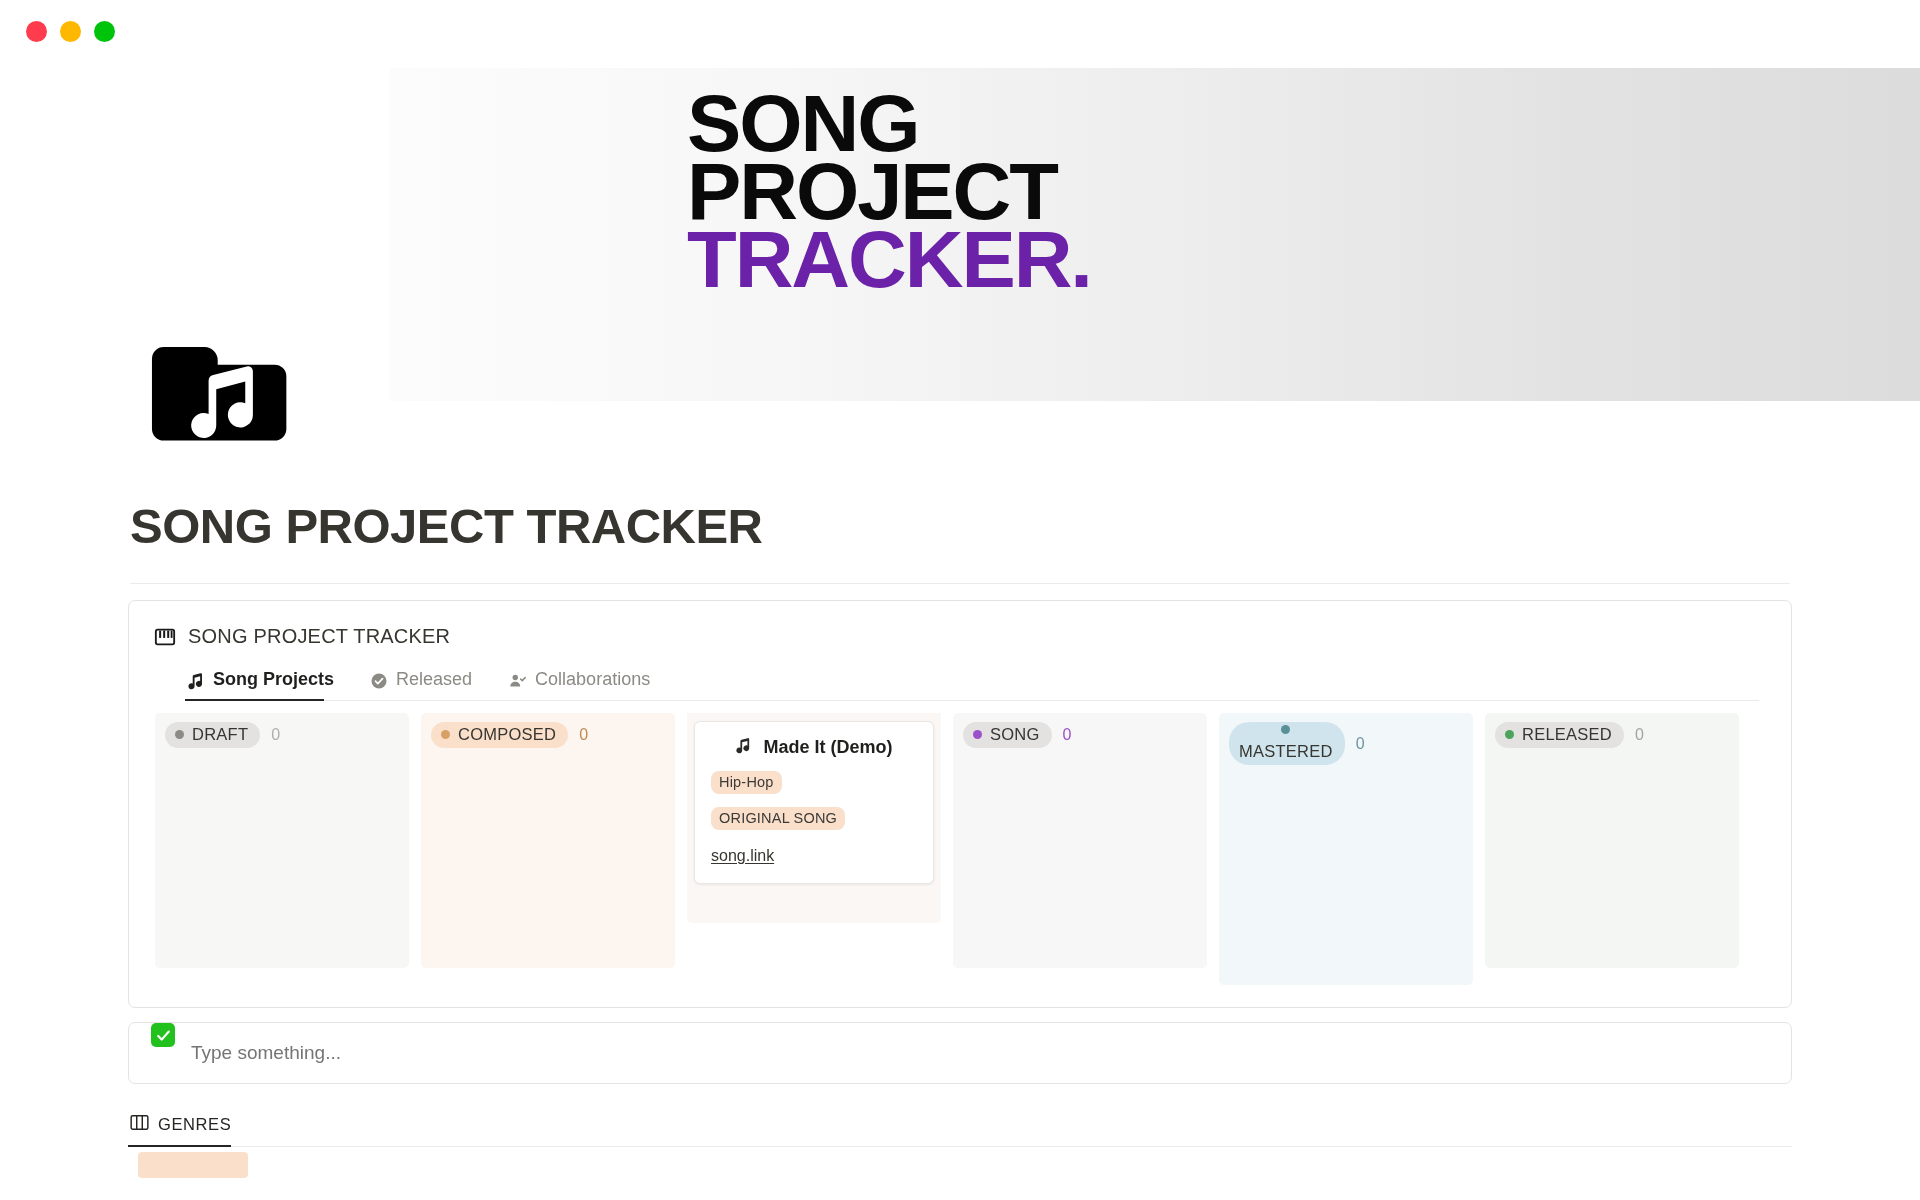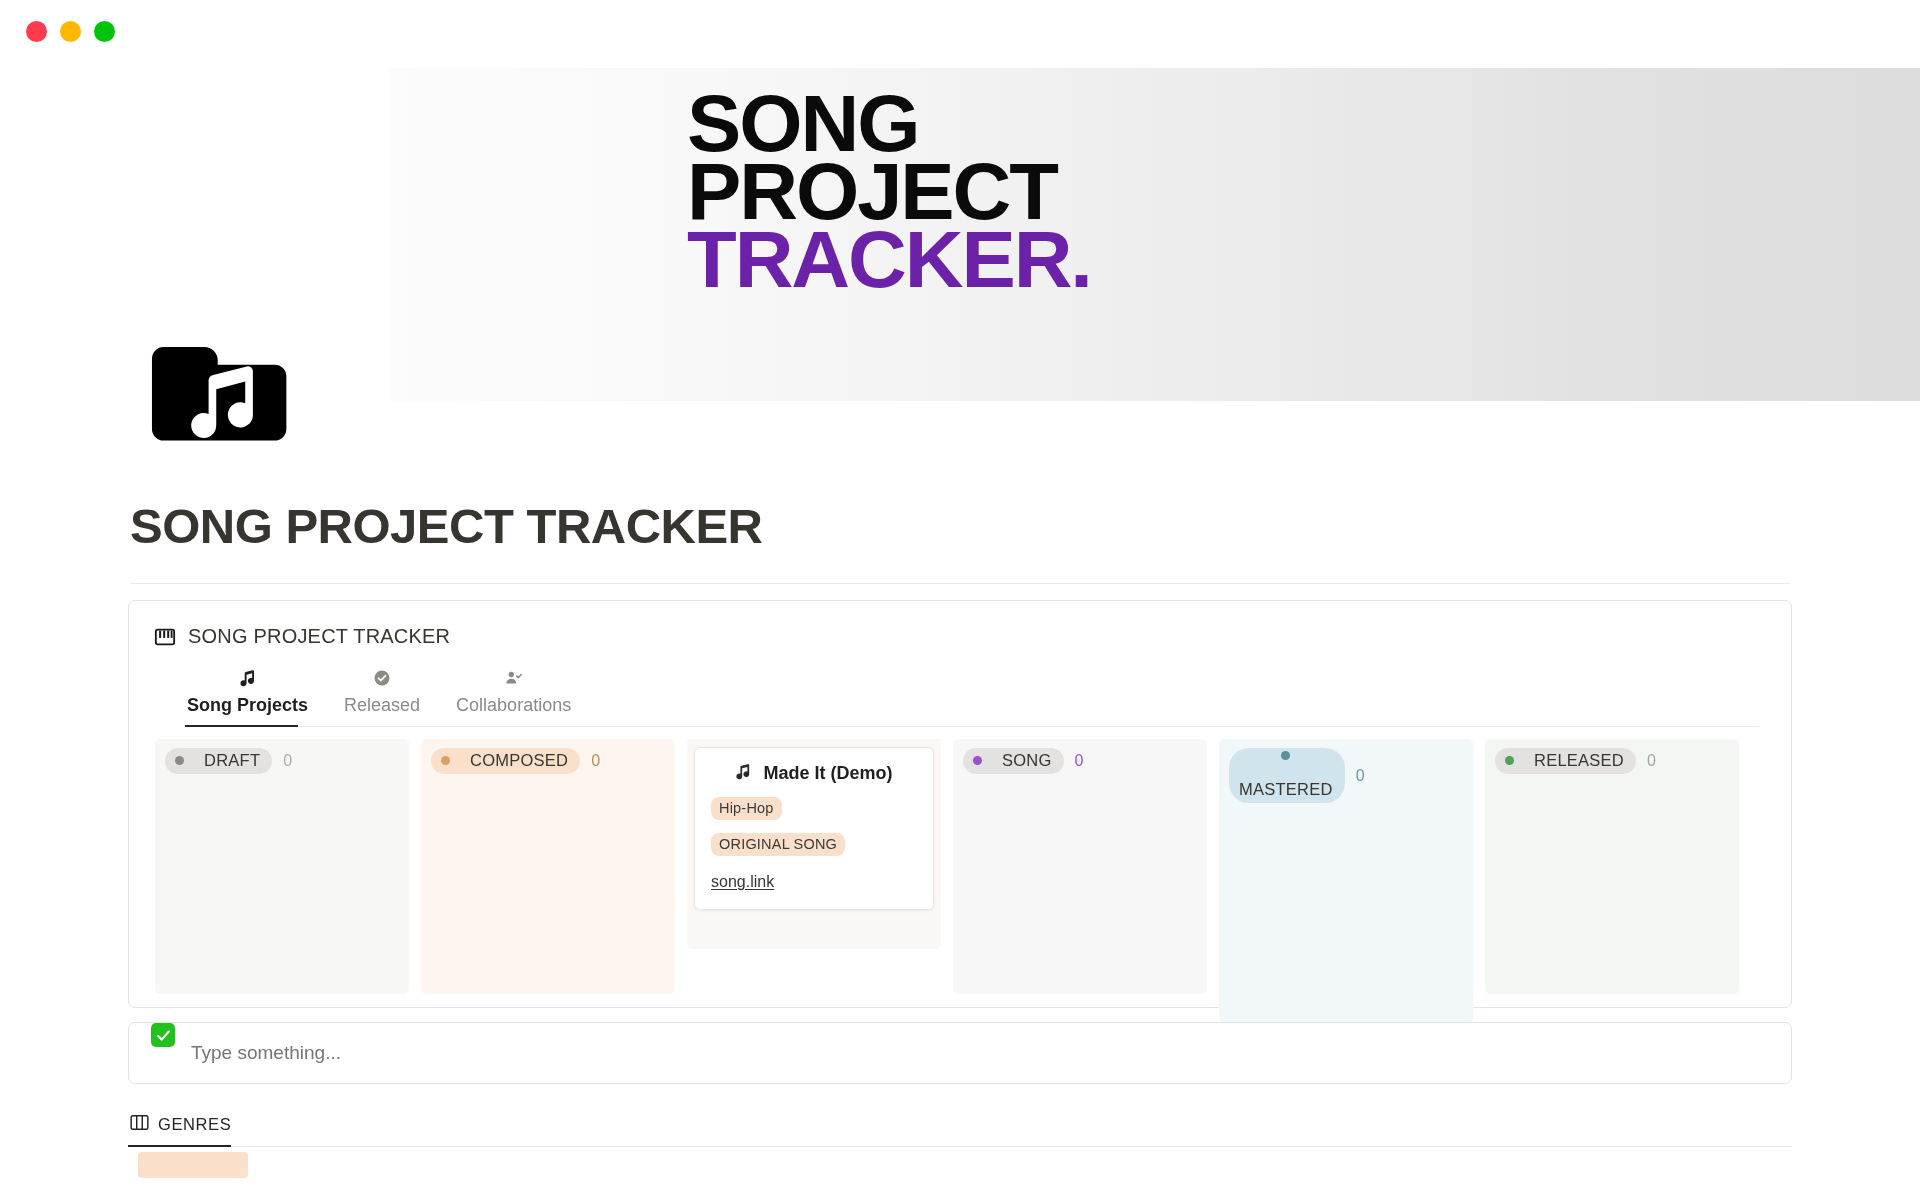--- a/index.html
+++ b/index.html
@@ -126,29 +126,28 @@
   .db-tabs {
     display: flex;
     align-items: flex-end;
     gap: 4px;
     margin: 17px 0 0 56px;
     border-bottom: 1px solid #EBEAE8;
     width: calc(100% - 88px);
   }
   .db-tab {
     display: flex;
-    align-items: center;
+    align-items: flex-end;
     gap: 8px;
     padding: 4px 10px 10px 2px;
     font-size: 18px;
     color: #8C8A85;
     cursor: pointer;
     margin-right: 20px;
     position: relative;
-    flex-direction: column;
   }
   .db-tab.active { color: #1F1F1E; font-weight: 700; }
   .db-tab.active::after {
     content: "";
     position: absolute;
     left: 0; right: 20px;
     bottom: -1px;
     height: 2.5px;
     background: #262523;
   }
@@ -170,21 +169,21 @@
     gap: 11px;
   }
   .col-body {
     border-radius: 0 0 5px 5px;
     min-height: 210px;
     padding: 8px 7px 10px 7px;
   }
   .status-pill {
     display: inline-flex;
     align-items: center;
-    gap: 20px;
+    gap: 8px;
     border-radius: 20px;
     padding: 3px 12px 4px 10px;
     font-size: 16.5px;
     color: #37352F;
     letter-spacing: 0.25px;
     white-space: nowrap;
   }
   .status-dot { width: 9px; height: 9px; border-radius: 50%; display: inline-block; }
   .col-count { font-size: 16px; }
 

